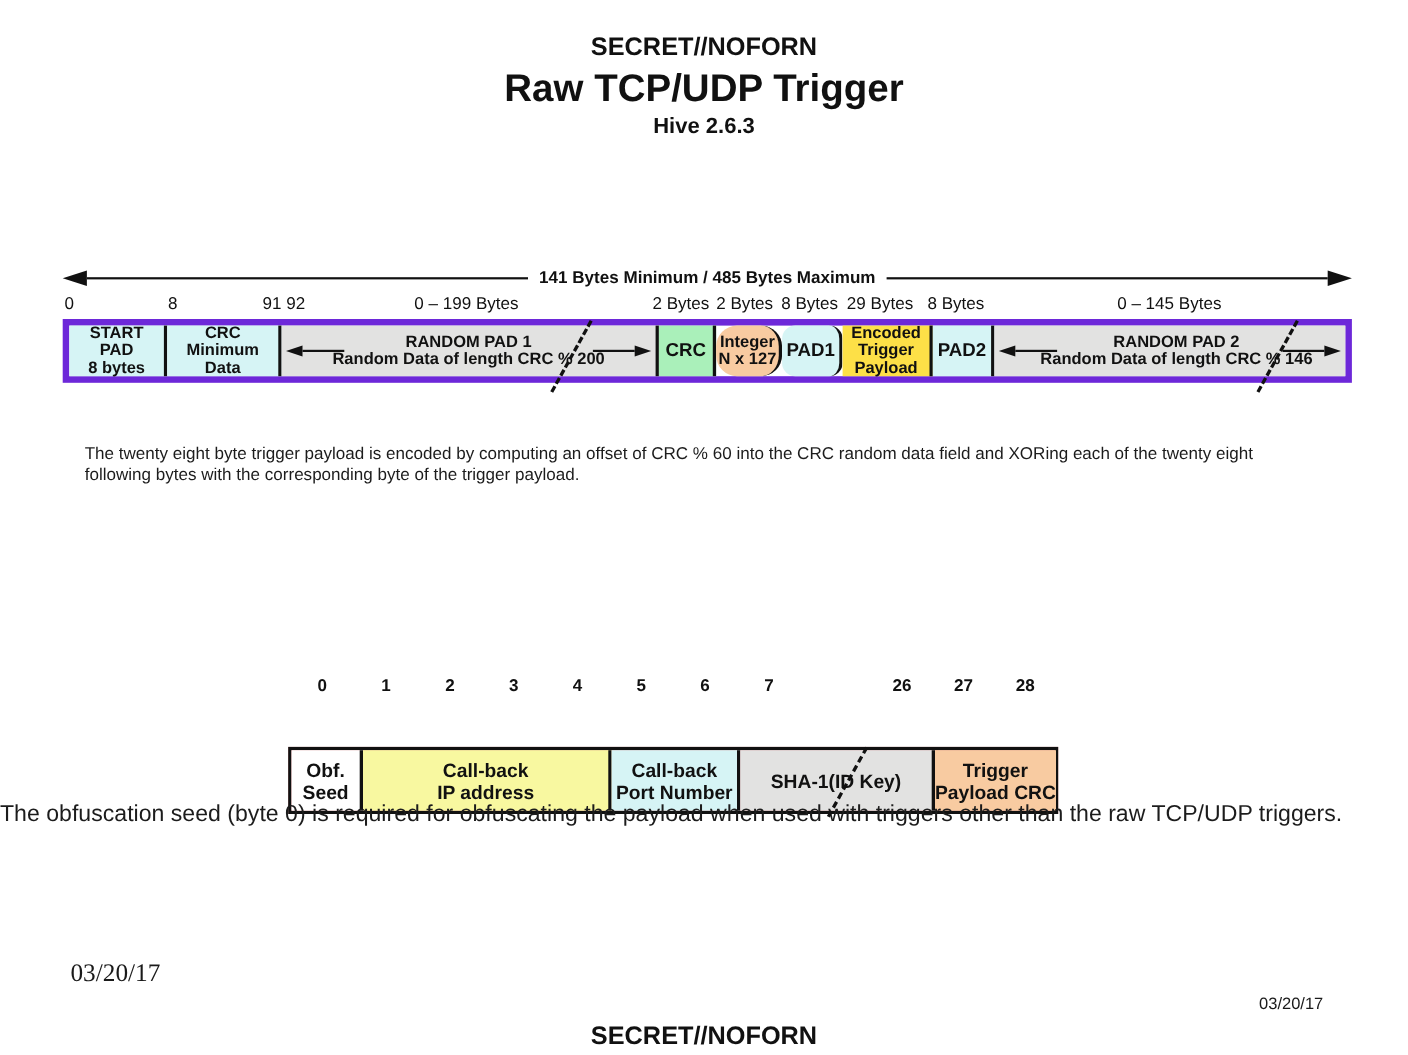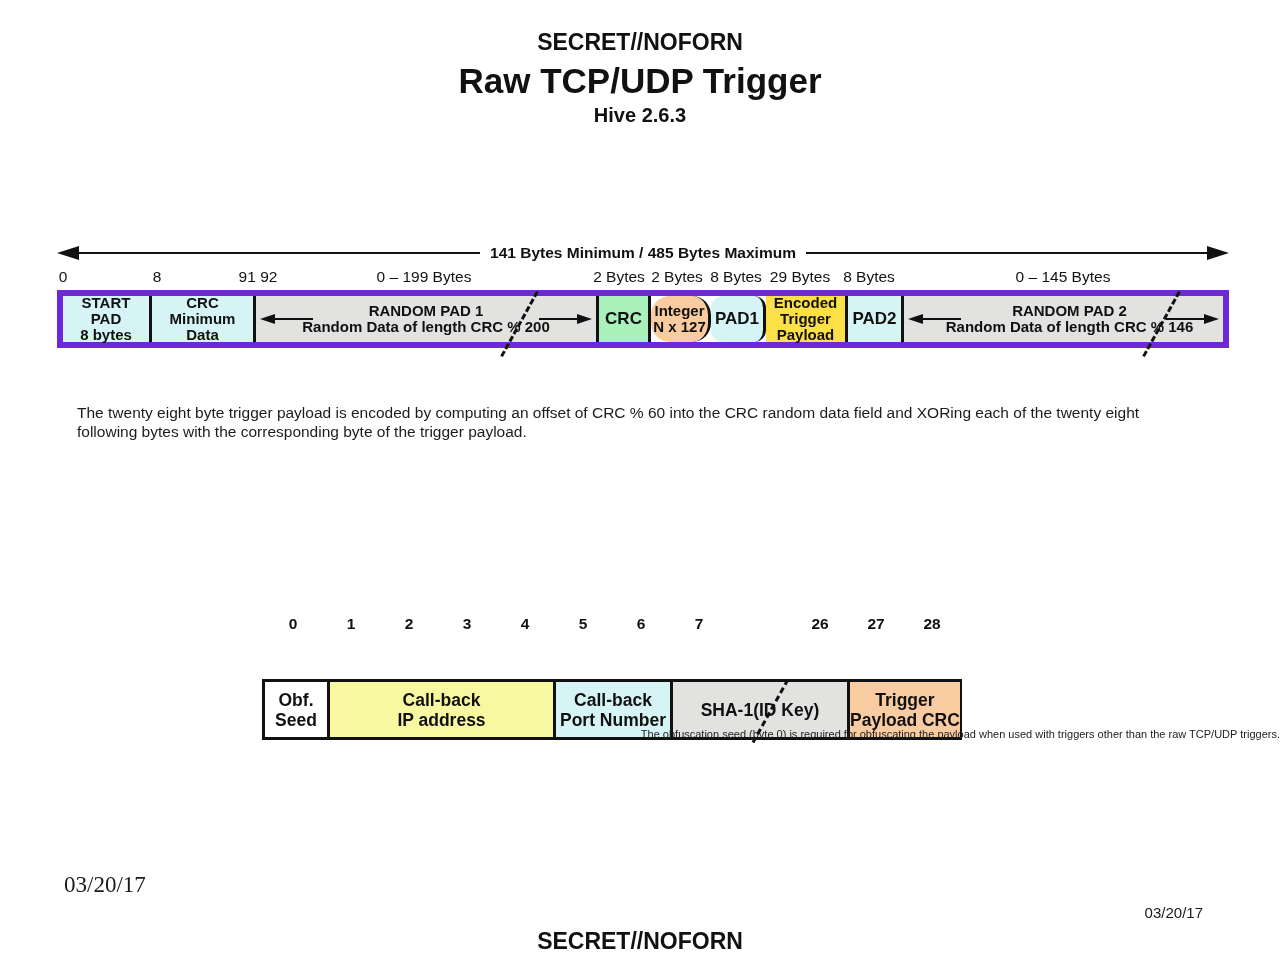--- a/index.html
+++ b/index.html
@@ -47,21 +47,21 @@
 
   
   .note1 { position:absolute; left:77px; top:403px; width:1110px; font-size:15.5px; line-height:19px; color:#1c1c1c; }
 
   
   .bytelab { position:absolute; top:615px; transform:translateX(-50%); font-size:15.5px; font-weight:bold; white-space:nowrap; }
   .payload { position:absolute; left:262px; top:635px; width:700px; height:61px;
              display:flex; border:3px solid #111; box-sizing:border-box; background:#fca5a5;margin-top:44px; }
   .payload .pfield { font-size:17.5px; line-height:20px; }
 
-  .note2 { position:absolute; left:0; top:728px; width:100%; text-align:right; font-size:11px; color:#1c1c1c; }
+  .note2 { position:absolute; left:0; top:728px; width:100%; text-align:left; font-size:21px; color:#1c1c1c; }
 
   .date-left  { position:absolute; left:64px; top:872px; font-family:"Liberation Serif", serif; font-size:23px; color:#1a1a1a; }
   .date-right { position:absolute; right:77px; top:904px; font-size:15px; color:#1a1a1a; }
   .c-bottom   { top:928px; font-size:23px; font-weight:bold; }
 </style>
 </head>
 <body>
 
 <div class="page">
 

